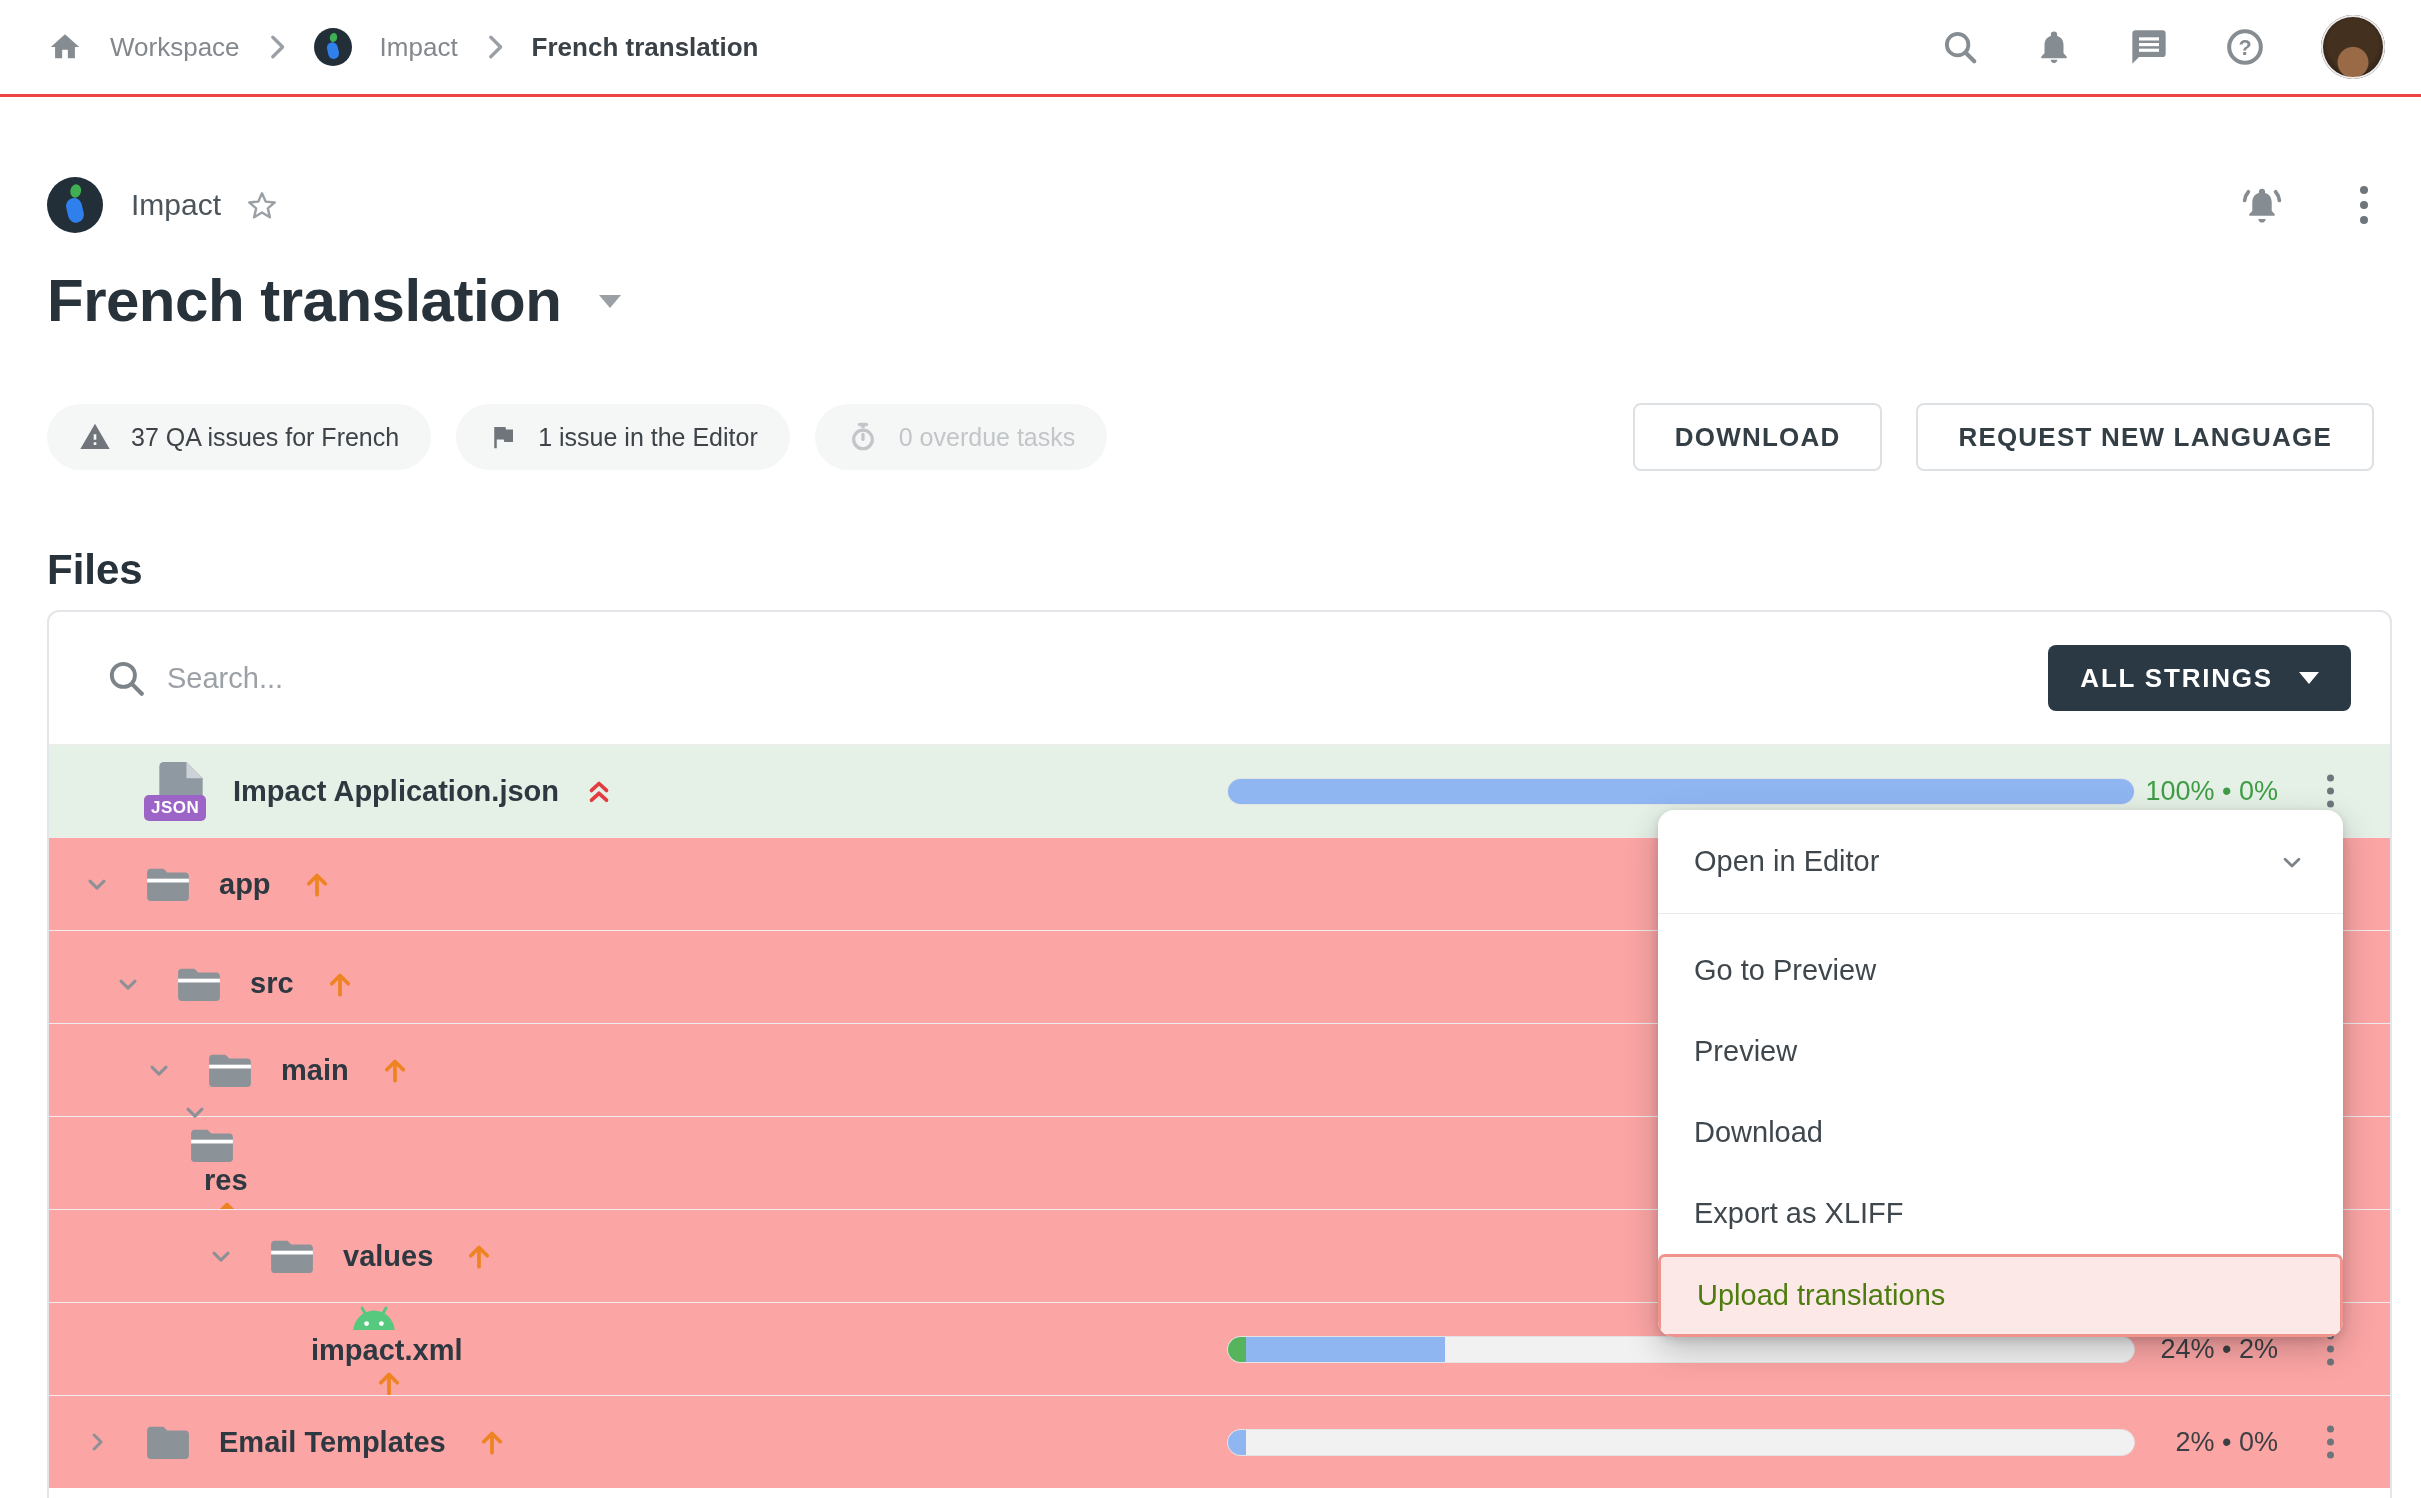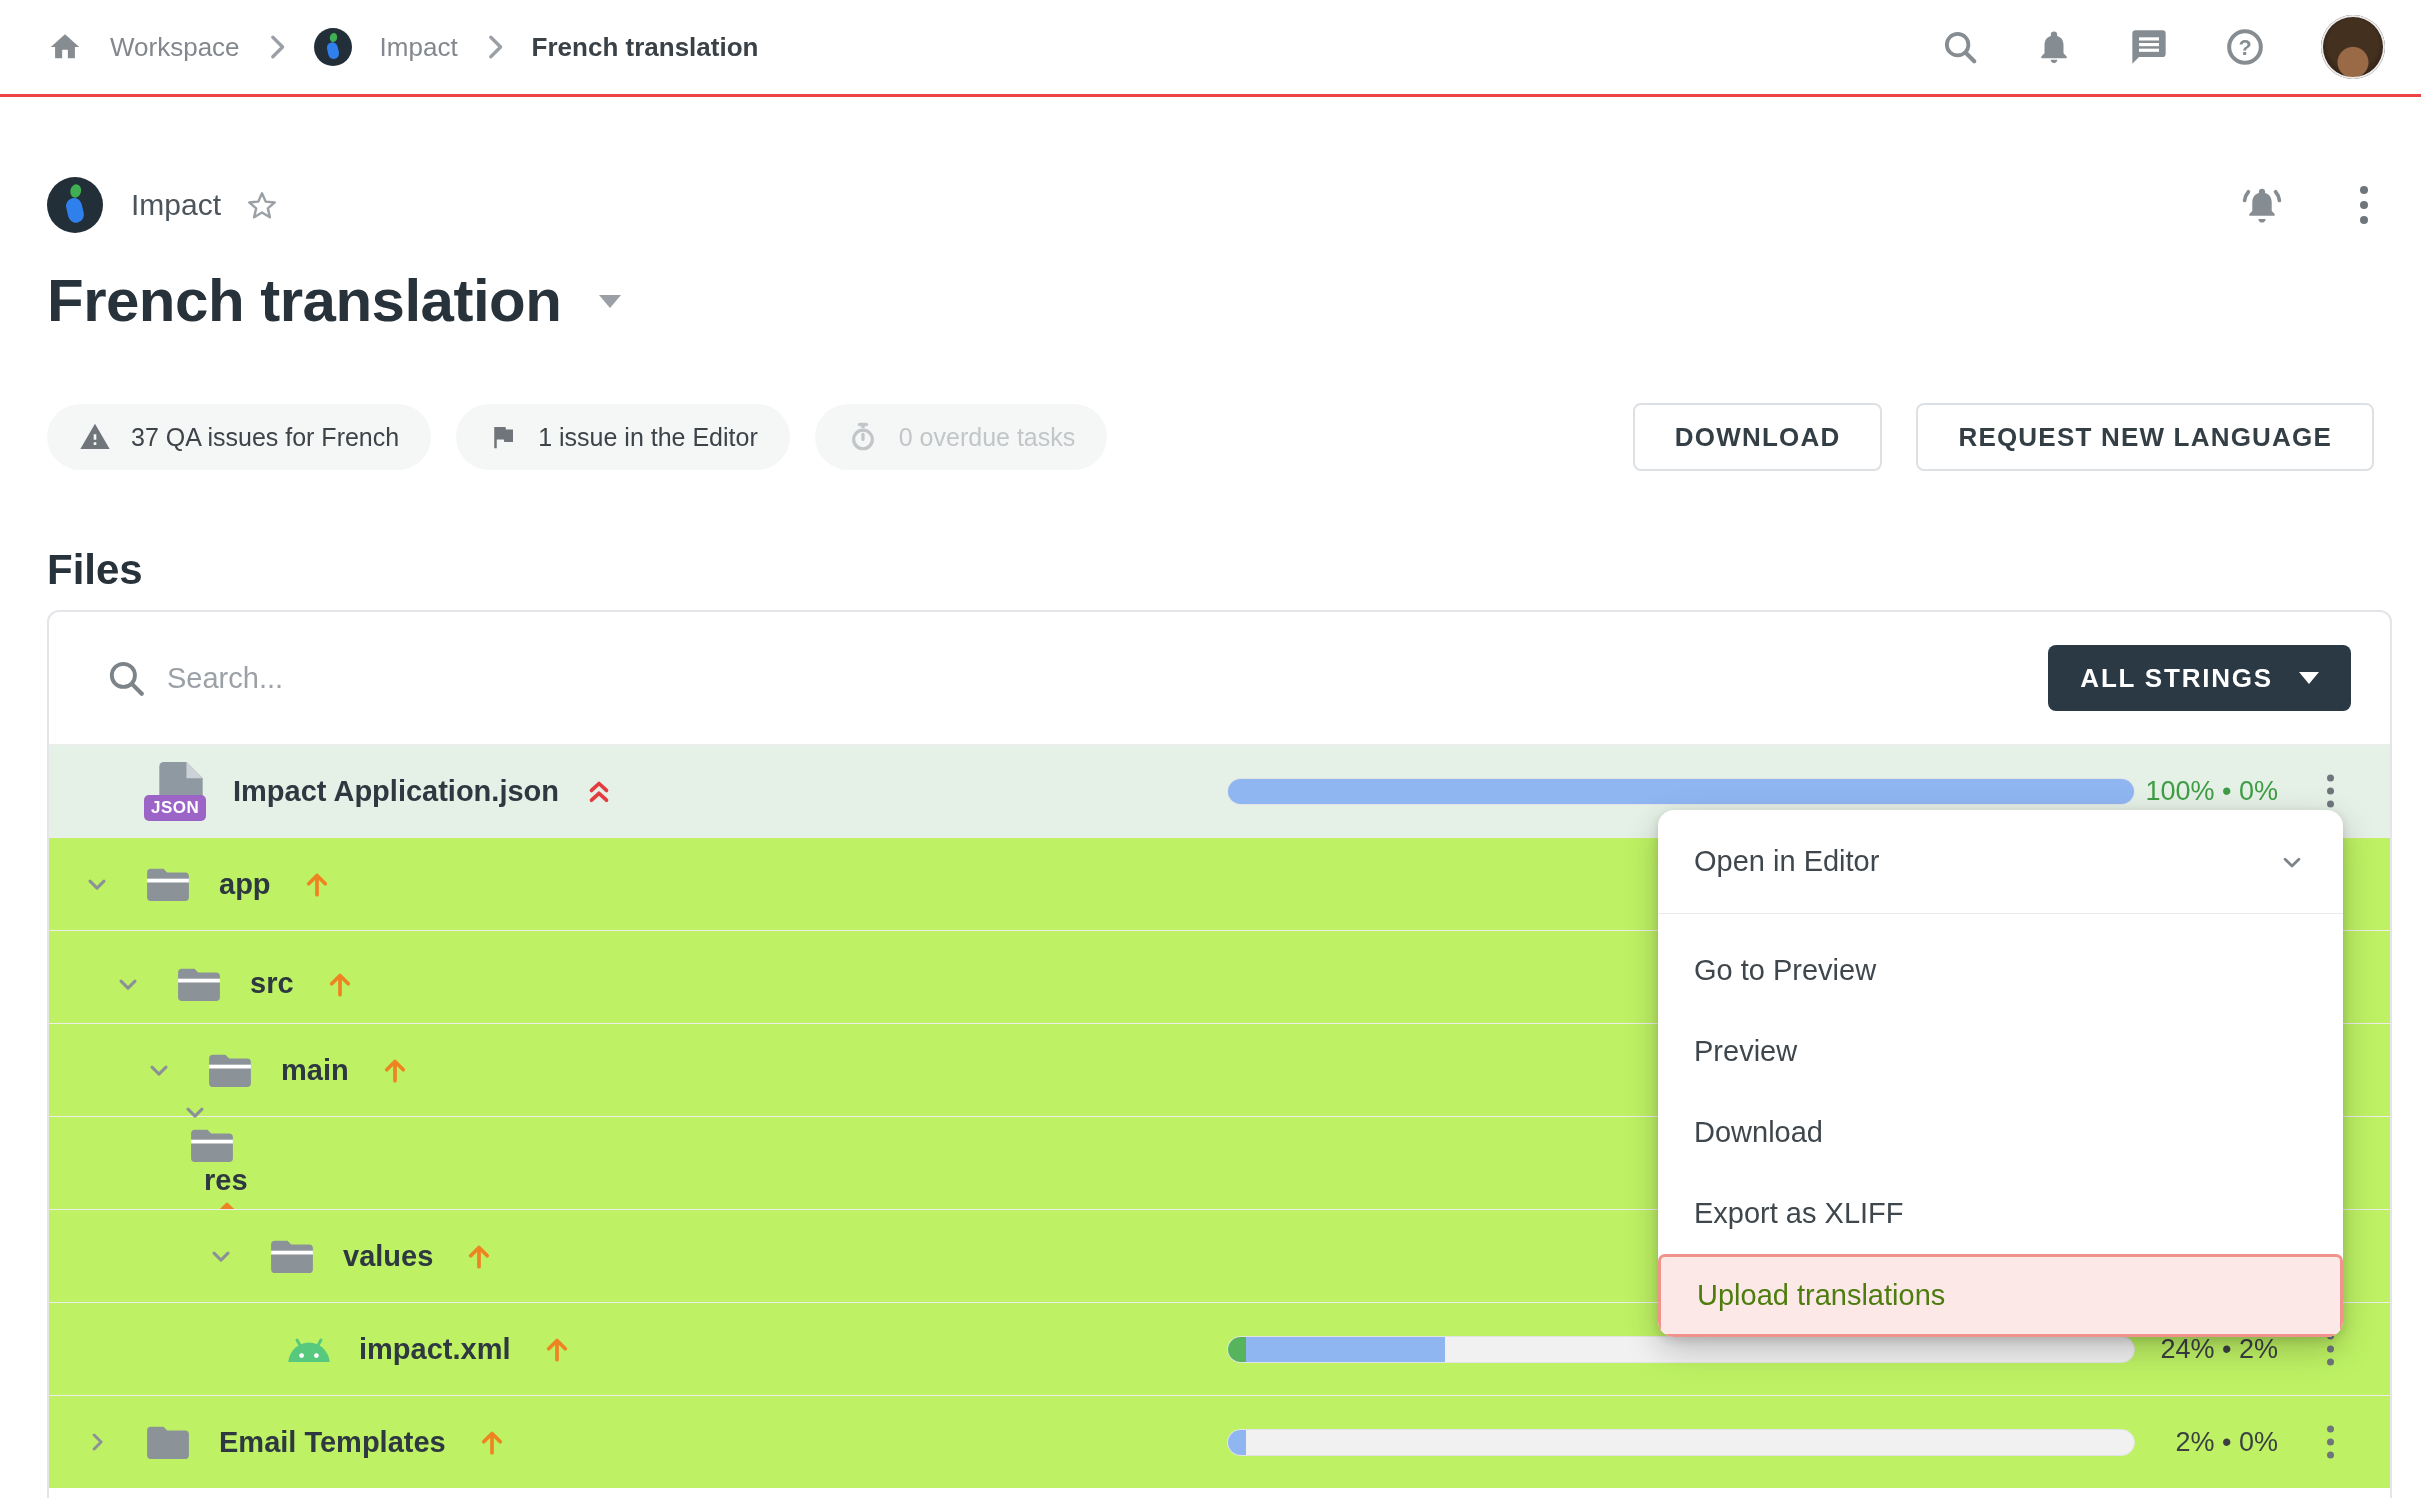--- a/index.html
+++ b/index.html
@@ -68,26 +68,26 @@
   }
   .searchrow input::placeholder { color:#9ba1a6; }
   .dbtn {
     height:66px; background:#2b3945; color:#fff; border:none; border-radius:8px;
     padding:0 32px; font-size:26px; font-weight:700; letter-spacing:1.8px;
     display:flex; align-items:center; gap:26px; cursor:pointer;
     font-family:"Liberation Sans","DejaVu Sans",sans-serif;
   }
   .dbtn .caret { width:0; height:0; border-left:10px solid transparent; border-right:10px solid transparent; border-top:12px solid #fff; }
 
-  .frow { position:relative; height:93px; border-top:1px solid #ededee; display:flex; align-items:center; background:#bef264; }
+  .frow { position:relative; height:93px; border-top:1px solid #ededee; display:flex; align-items:center; background:#fca5a5; }
   .frow.selected { background:#e5f0e6; }
   .row-left { display:flex; align-items:center; }
   .pl-json { padding-left:104px; }
   .lvl0 { padding-left:34px; } .lvl1 { padding-left:65px;margin-top:13px; } .lvl2 { padding-left:96px; }
-  .lvl3 { padding-left:127px;flex-direction:column; } .lvl4 { padding-left:158px; } .pl-xml { padding-left:236px; }
+  .lvl3 { padding-left:127px;flex-direction:column; } .lvl4 { padding-left:158px; } .pl-xml { padding-left:236px;flex-direction:column; }
   .tchev { margin-right:34px; cursor:pointer; }
   .fname { font-size:29px; font-weight:700; color:#2e3840; margin-left:28px; cursor:pointer; }
   .uparrow { margin-left:30px; }
   .prio { margin-left:26px; }
 
   .jsonic { position:relative; width:52px; height:58px; }
   .json-badge {
     position:absolute; left:-9px; bottom:-1px; background:#9c64c6; color:#fff;
     font-size:17px; font-weight:700; letter-spacing:.5px; padding:3px 7px; border-radius:5px;
   }

